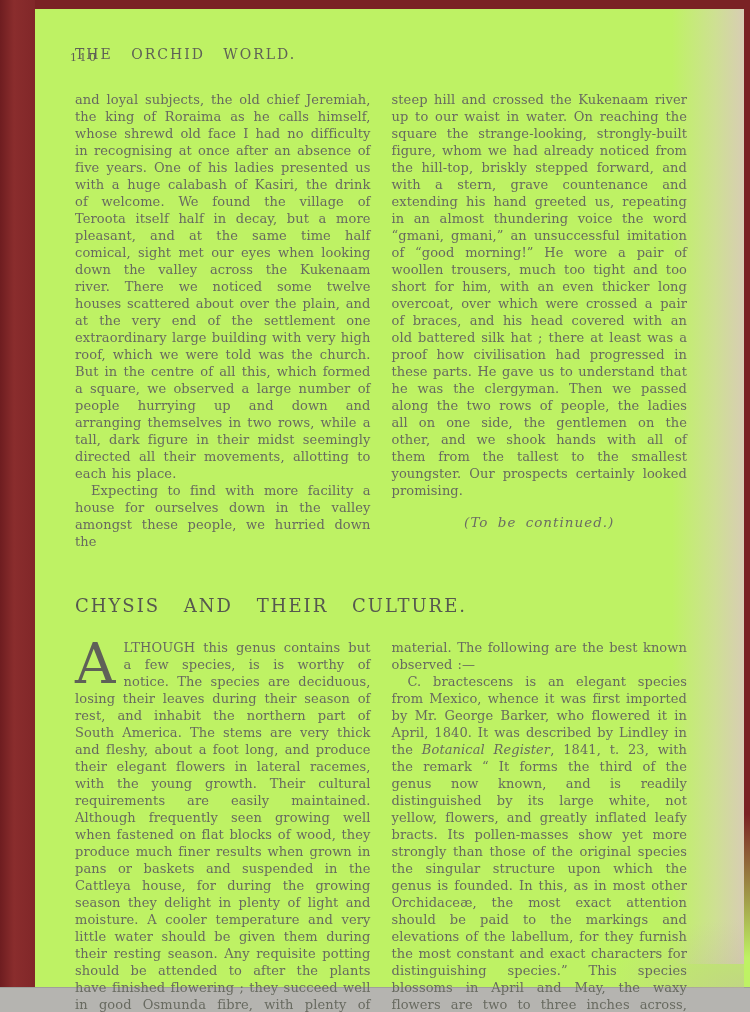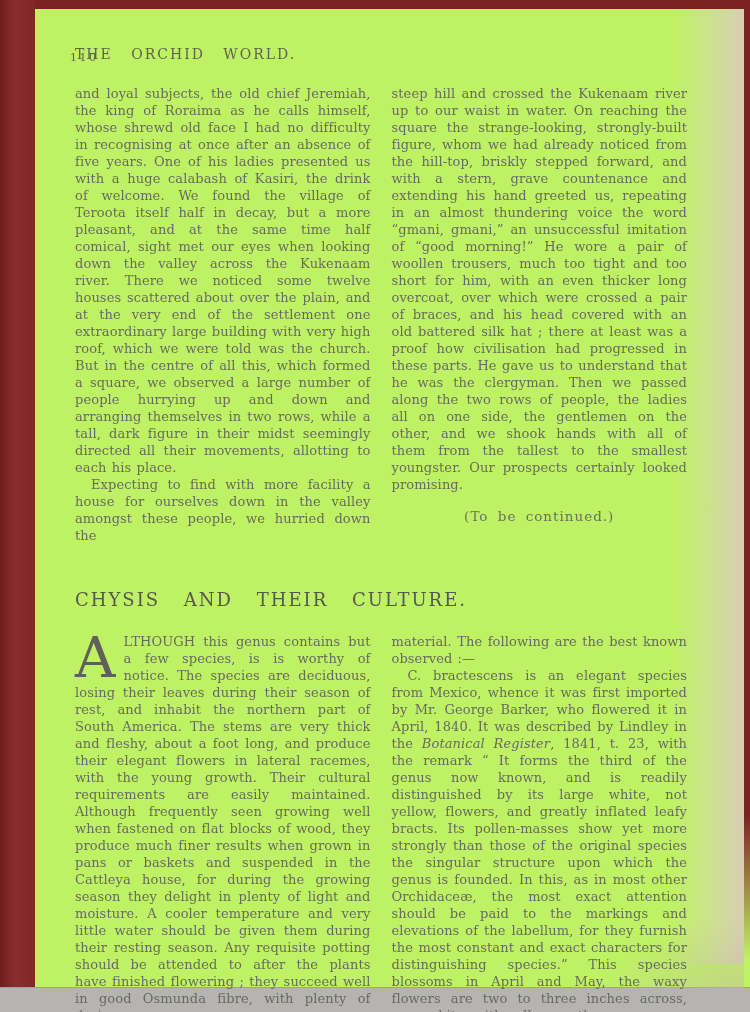--- a/index.html
+++ b/index.html
@@ -22,27 +22,27 @@
     background:linear-gradient(to right,rgba(219,209,185,0),rgba(219,209,185,.55) 60%,#d8cdb4);}
   .page-shade-corner{position:absolute;right:6px;bottom:24px;width:140px;height:70px;
     background:radial-gradient(ellipse at bottom right,rgba(196,186,162,.5),rgba(196,186,162,0) 70%);}
 
   .content{position:absolute;left:75px;top:46px;width:612px;}
 
   .page-head{position:relative;height:20px;}
   .page-num{position:absolute;left:-5px;top:5px;font-size:11px;letter-spacing:2.5px;color:#5f6156;}
   .running-title{font-size:14px;letter-spacing:2px;word-spacing:12px;color:#5f6156;}
 
-  .cols{display:flex;gap:21px;margin-top:19px;}
+  .cols{display:flex;gap:21px;margin-top:25px;}
   .col{flex:1;min-width:0;}
 
   p{margin:0;text-align:justify;font-size:13px;line-height:17px;letter-spacing:.1px;word-spacing:1px;}
   p.indent{text-indent:16px;}
 
-  .continued{margin-top:15px;text-align:center;font-size:13.5px;
+  .continued{margin-top:15px;text-align:center;font-style:italic;font-size:13.5px;
     letter-spacing:1px;word-spacing:4px;color:#6b6d63;}
 
   .section-title{margin-top:45px;text-align:left;font-size:18px;letter-spacing:2px;
     word-spacing:16px;color:#56584f;}
 
   .cols-2{margin-top:23px;}
 
   .dropcap{float:left;font-size:56px;line-height:44px;padding:3px 8px 0 0;color:#5f6158;}
 
   .it{font-style:italic;}

